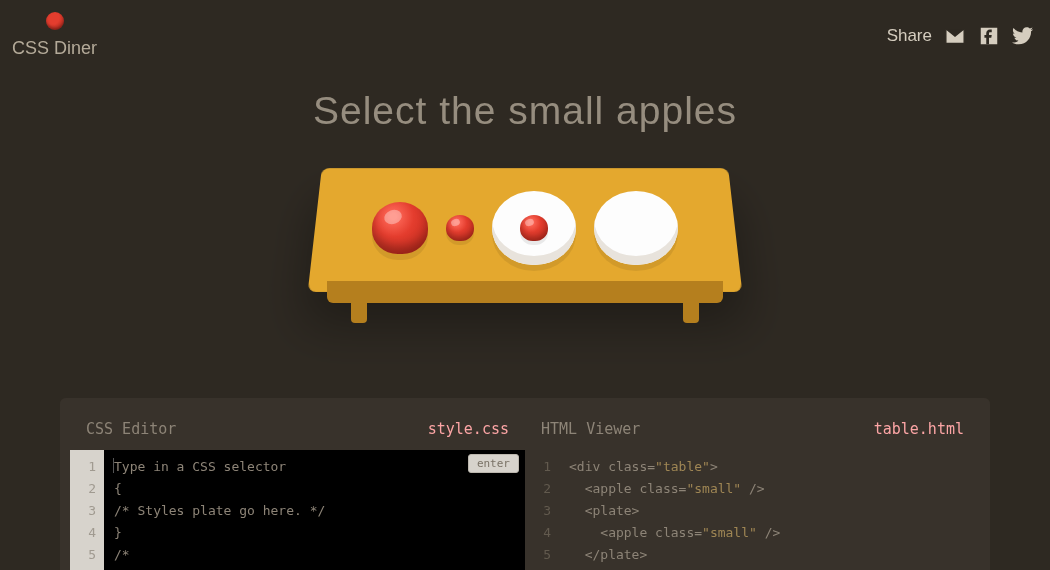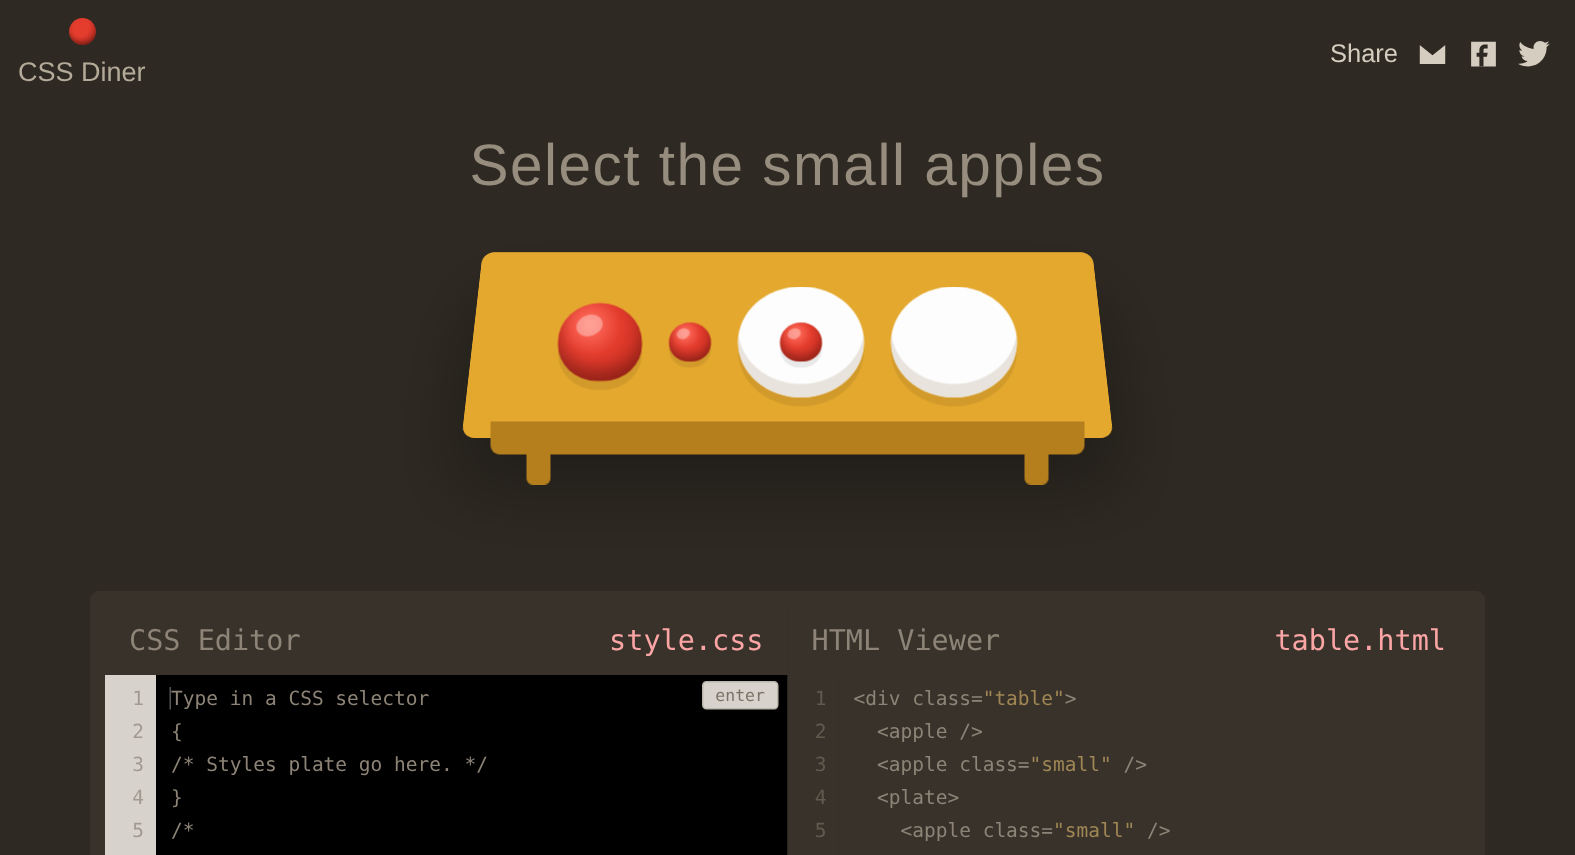--- a/index.html
+++ b/index.html
@@ -162,21 +162,21 @@
 }
 .pane {
   flex: 1;
   position: relative;
 }
 .pane-header {
   display: flex;
   justify-content: space-between;
   padding: 12px 16px;
   font-family: "Menlo", "Consolas", monospace;
-  font-size: 19px;
+  font-size: 15px;
   background: #38322b;
 }
 .pane-header .title-left { color: #8d8477; }
 .pane-header .title-right { color: #fca5a5; }
 .code-body {
   display: flex;
   font-family: "Menlo", "Consolas", monospace;
   font-size: 13px;
   height: 120px;
   overflow: hidden;
@@ -295,21 +295,20 @@
 
   <div class="pane">
     <div class="pane-header">
       <span class="title-left">HTML Viewer</span>
       <span class="title-right">table.html</span>
     </div>
     <div class="code-body">
       <div class="gutter dark">1<br>2<br>3<br>4<br>5<br>6</div>
       <div class="code-lines dark">
         <div>&lt;div class=<span class="attr">"table"</span>&gt;</div>
-        <div>&nbsp;&nbsp;&lt;apple /&gt;</div>
         <div>&nbsp;&nbsp;&lt;apple class=<span class="attr">"small"</span> /&gt;</div>
         <div>&nbsp;&nbsp;&lt;plate&gt;</div>
         <div>&nbsp;&nbsp;&nbsp;&nbsp;&lt;apple class=<span class="attr">"small"</span> /&gt;</div>
         <div>&nbsp;&nbsp;&lt;/plate&gt;</div>
       </div>
     </div>
   </div>
 
 </div>
 

